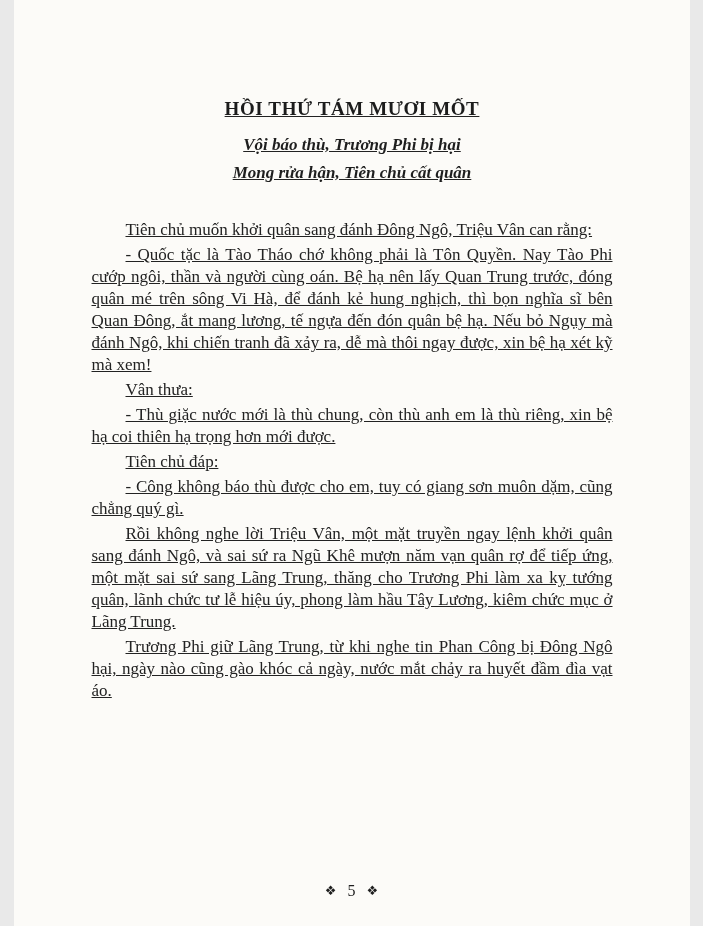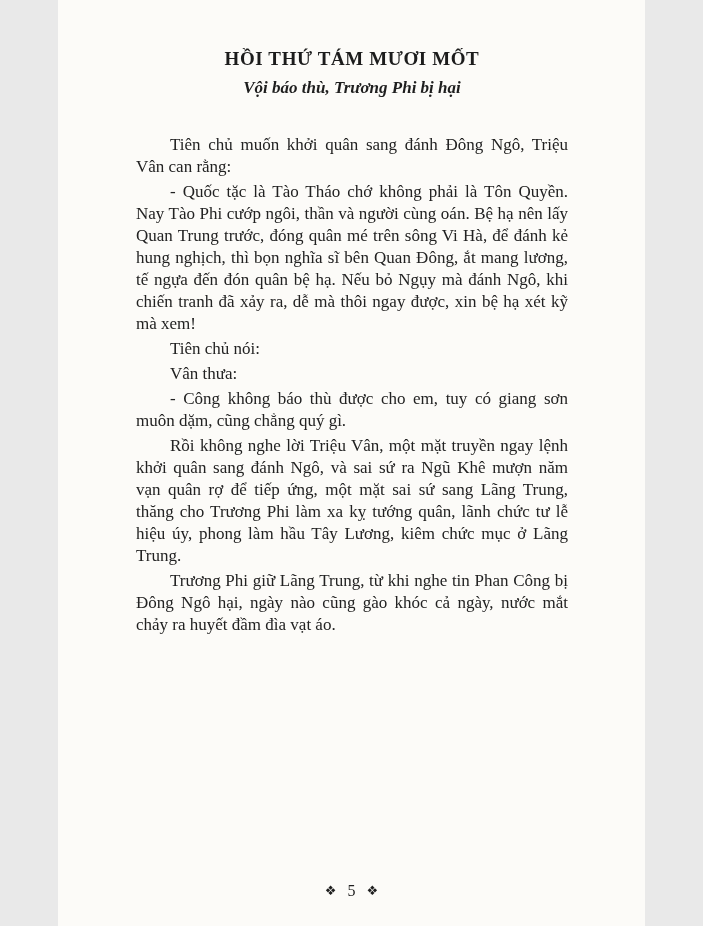--- a/index.html
+++ b/index.html
@@ -2,40 +2,41 @@
 <html><head>
 <meta charset="utf-8">
 <style>
   html, body {
     margin: 0;
     padding: 0;
     background: #e9e9e9;
   }
   .page {
     position: relative;
-    width: 587px;
+    width: 676px;
     height: 926px;
     margin: 0 auto;
     background: #fcfbf8;
     color: #222222;
     font-family: "Liberation Serif", "DejaVu Serif", serif;
     box-sizing: border-box;
-    padding: 48px 77px 0 78px;
+    padding: 98px 77px 0 78px;
     overflow: hidden;
+    text-decoration: underline;
   }
   .chapter-title {
     margin: 0;
     text-align: center;
     font-size: 19px;
     font-weight: bold;
     letter-spacing: 0.6px;
     color: #1c1c1c;
   }
   .subtitle {
-    margin-top: 4px;
+    margin-top: 11px;
     text-align: center;
   }
   .subtitle p {
     margin: 0;
     font-size: 17px;
     font-weight: bold;
     font-style: italic;
     line-height: 28px;
     color: #1e1e1e;
   }
@@ -71,27 +72,29 @@
 </style>
 </head>
 <body>
 
 <div class="page">
 
   <h1 class="chapter-title">HỒI THỨ TÁM MƯƠI MỐT</h1>
 
   <div class="subtitle">
     <p>Vội báo thù, Trương Phi bị hại</p>
+    <p>Mong rửa hận, Tiên chủ cất quân</p>
   </div>
 
   <div class="body-text">
     <p class="para">Tiên chủ muốn khởi quân sang đánh Đông Ngô, Triệu Vân can rằng:</p>
     <p class="para">- Quốc tặc là Tào Tháo chớ không phải là Tôn Quyền. Nay Tào Phi cướp ngôi, thần và người cùng oán. Bệ hạ nên lấy Quan Trung trước, đóng quân mé trên sông Vi Hà, để đánh kẻ hung nghịch, thì bọn nghĩa sĩ bên Quan Đông, ắt mang lương, tế ngựa đến đón quân bệ hạ. Nếu bỏ Ngụy mà đánh Ngô, khi chiến tranh đã xảy ra, dễ mà thôi ngay được, xin bệ hạ xét kỹ mà xem!</p>
-    <p class="para">Tiên chủ nói:</p>
     <p class="para">Vân thưa:</p>
+    <p class="para">- Thù giặc nước mới là thù chung, còn thù anh em là thù riêng, xin bệ hạ coi thiên hạ trọng hơn mới được.</p>
+    <p class="para">Tiên chủ đáp:</p>
     <p class="para">- Công không báo thù được cho em, tuy có giang sơn muôn dặm, cũng chẳng quý gì.</p>
     <p class="para">Rồi không nghe lời Triệu Vân, một mặt truyền ngay lệnh khởi quân sang đánh Ngô, và sai sứ ra Ngũ Khê mượn năm vạn quân rợ để tiếp ứng, một mặt sai sứ sang Lãng Trung, thăng cho Trương Phi làm xa kỵ tướng quân, lãnh chức tư lễ hiệu úy, phong làm hầu Tây Lương, kiêm chức mục ở Lãng Trung.</p>
     <p class="para">Trương Phi giữ Lãng Trung, từ khi nghe tin Phan Công bị Đông Ngô hại, ngày nào cũng gào khóc cả ngày, nước mắt chảy ra huyết đầm đìa vạt áo.</p>
   </div>
 
   <div class="footer">
     <span class="orn">❖</span>
     <span class="pagenum">5</span>
     <span class="orn">❖</span>
   </div>

